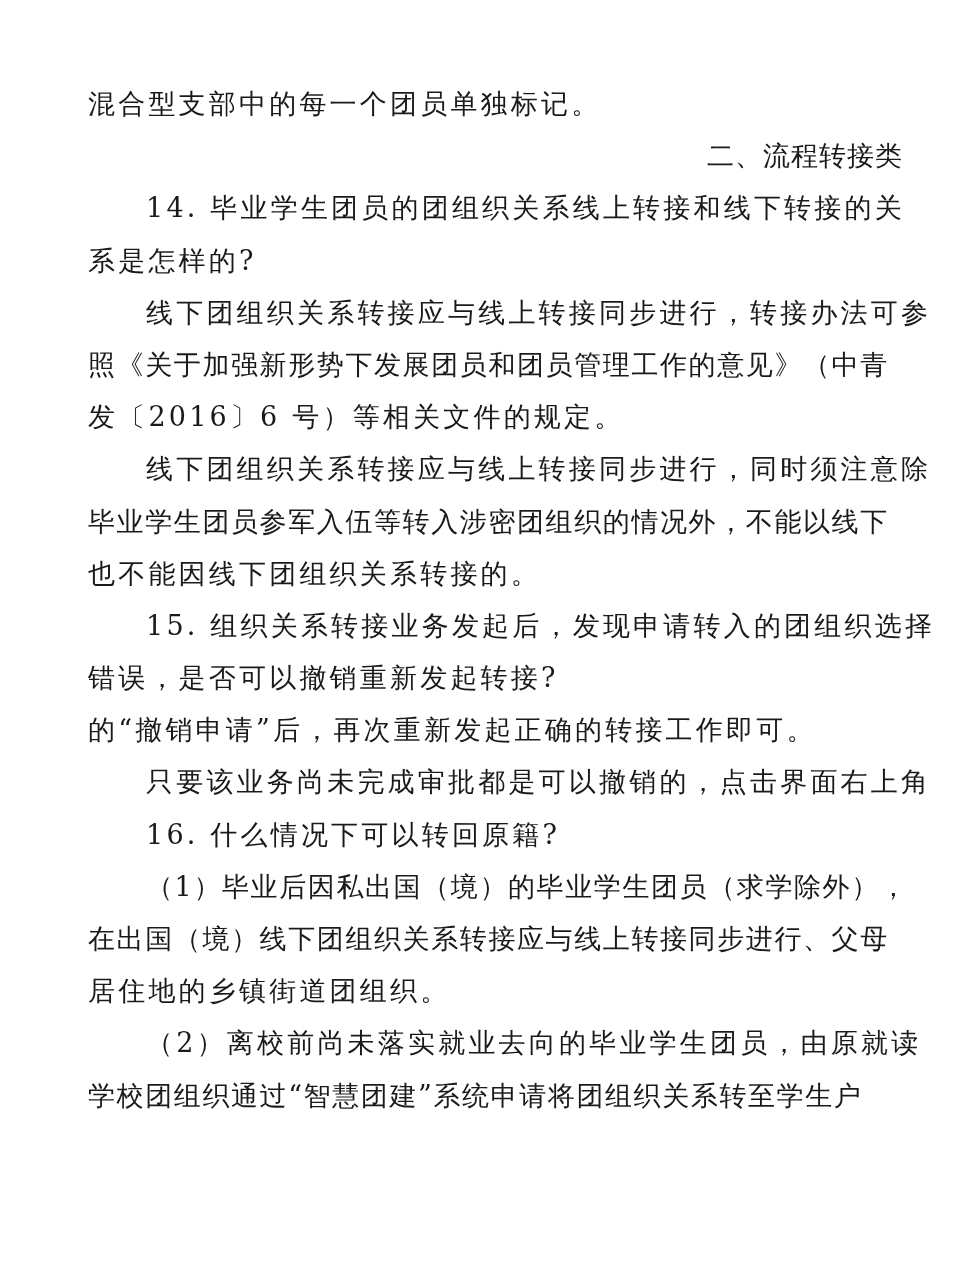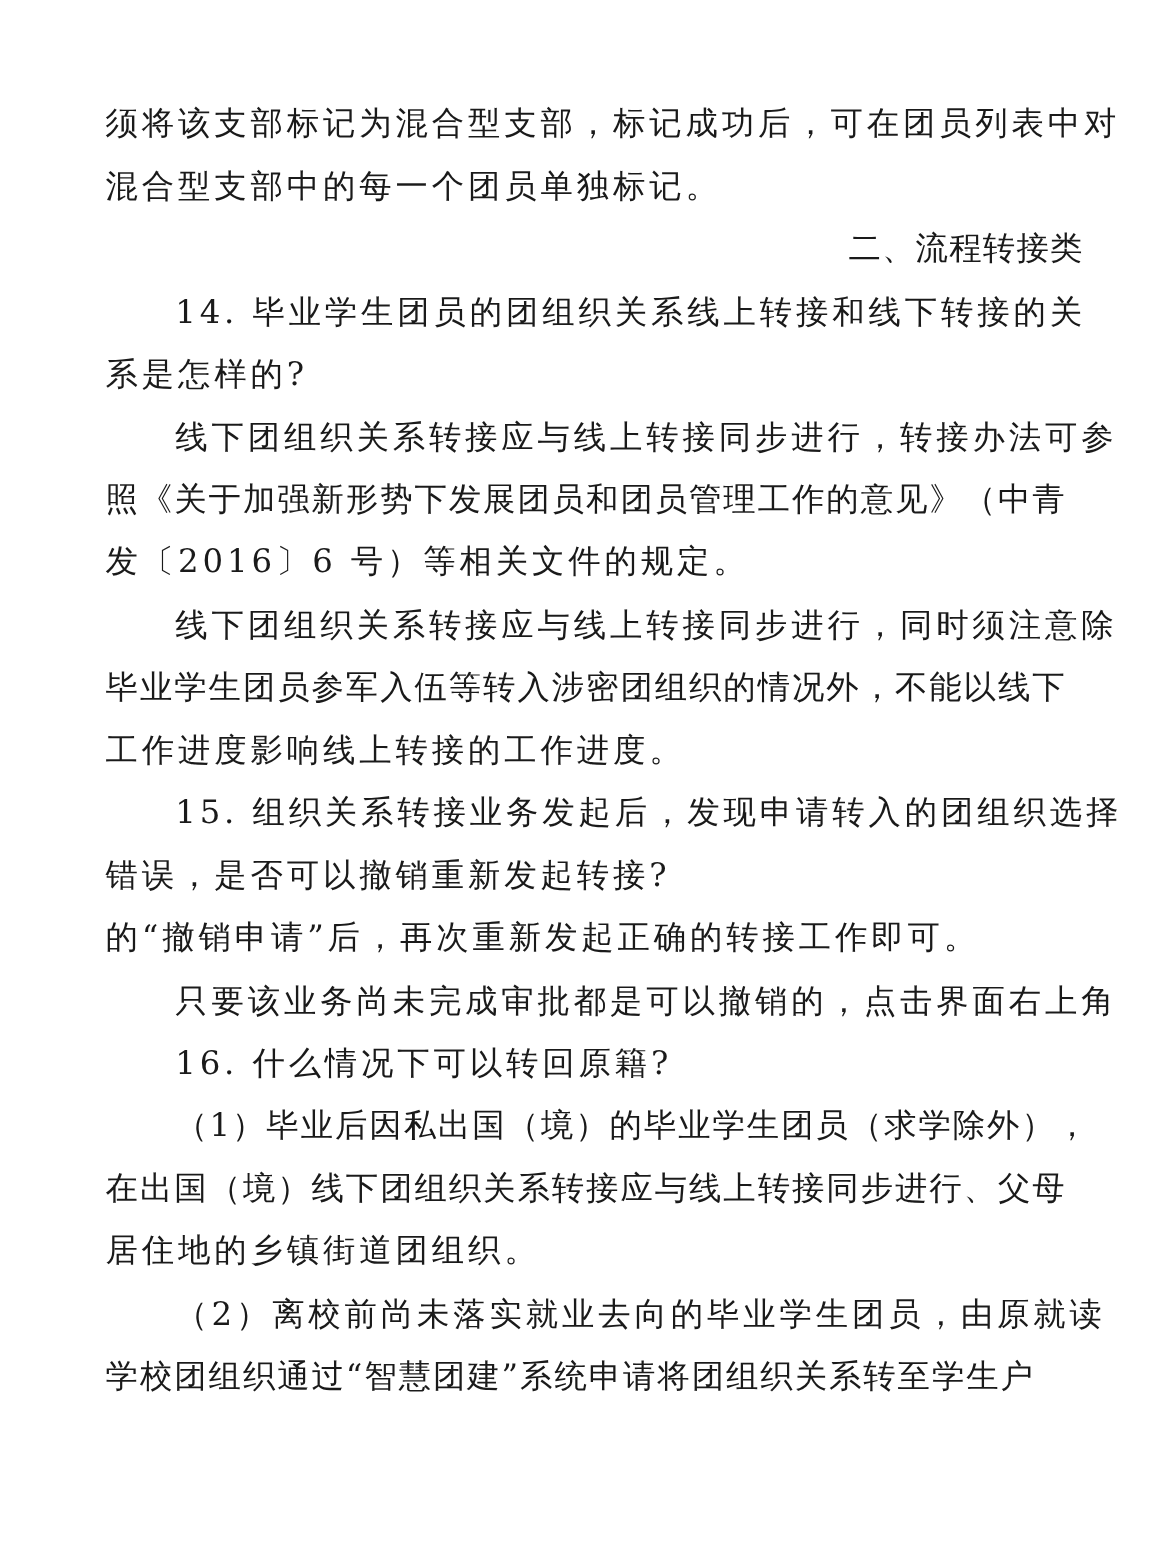--- a/index.html
+++ b/index.html
@@ -9,31 +9,30 @@
   .line { height: 52.2px; line-height: 52px; font-size: 27px; white-space: nowrap;
           letter-spacing: 3.2px; overflow: visible; }
   .indent { padding-left: 58px; }
   .heading { font-family: "DejaVu Sans", "Liberation Sans", sans-serif; font-weight: normal; letter-spacing: 1px; text-align: right; }
   .tight { letter-spacing: 1.6px; }
 </style>
 </head>
 <body>
 
 <div class="page">
-  <div class="line">须将该支部标记为混合型支部，标记成功后，可在团员列表中对</div>
   <div class="line">混合型支部中的每一个团员单独标记。</div>
   <div class="line indent heading">二、流程转接类</div>
   <div class="line indent">14. 毕业学生团员的团组织关系线上转接和线下转接的关</div>
   <div class="line">系是怎样的?</div>
   <div class="line indent">线下团组织关系转接应与线上转接同步进行，转接办法可参</div>
   <div class="line tight">照《关于加强新形势下发展团员和团员管理工作的意见》（中青</div>
   <div class="line">发〔2016〕6 号）等相关文件的规定。</div>
   <div class="line indent">线下团组织关系转接应与线上转接同步进行，同时须注意除</div>
   <div class="line tight">毕业学生团员参军入伍等转入涉密团组织的情况外，不能以线下</div>
-  <div class="line">工作进度影响线上转接的工作进度。</div>
+  <div class="line">也不能因线下团组织关系转接的。</div>
   <div class="line indent">15. 组织关系转接业务发起后，发现申请转入的团组织选择</div>
   <div class="line">错误，是否可以撤销重新发起转接?</div>
   <div class="line">的“撤销申请”后，再次重新发起正确的转接工作即可。</div>
   <div class="line indent">只要该业务尚未完成审批都是可以撤销的，点击界面右上角</div>
   <div class="line indent">16. 什么情况下可以转回原籍?</div>
   <div class="line indent tight">（1）毕业后因私出国（境）的毕业学生团员（求学除外），</div>
   <div class="line tight">在出国（境）线下团组织关系转接应与线上转接同步进行、父母</div>
   <div class="line">居住地的乡镇街道团组织。</div>
   <div class="line indent">（2）离校前尚未落实就业去向的毕业学生团员，由原就读</div>
   <div class="line tight">学校团组织通过“智慧团建”系统申请将团组织关系转至学生户</div>

